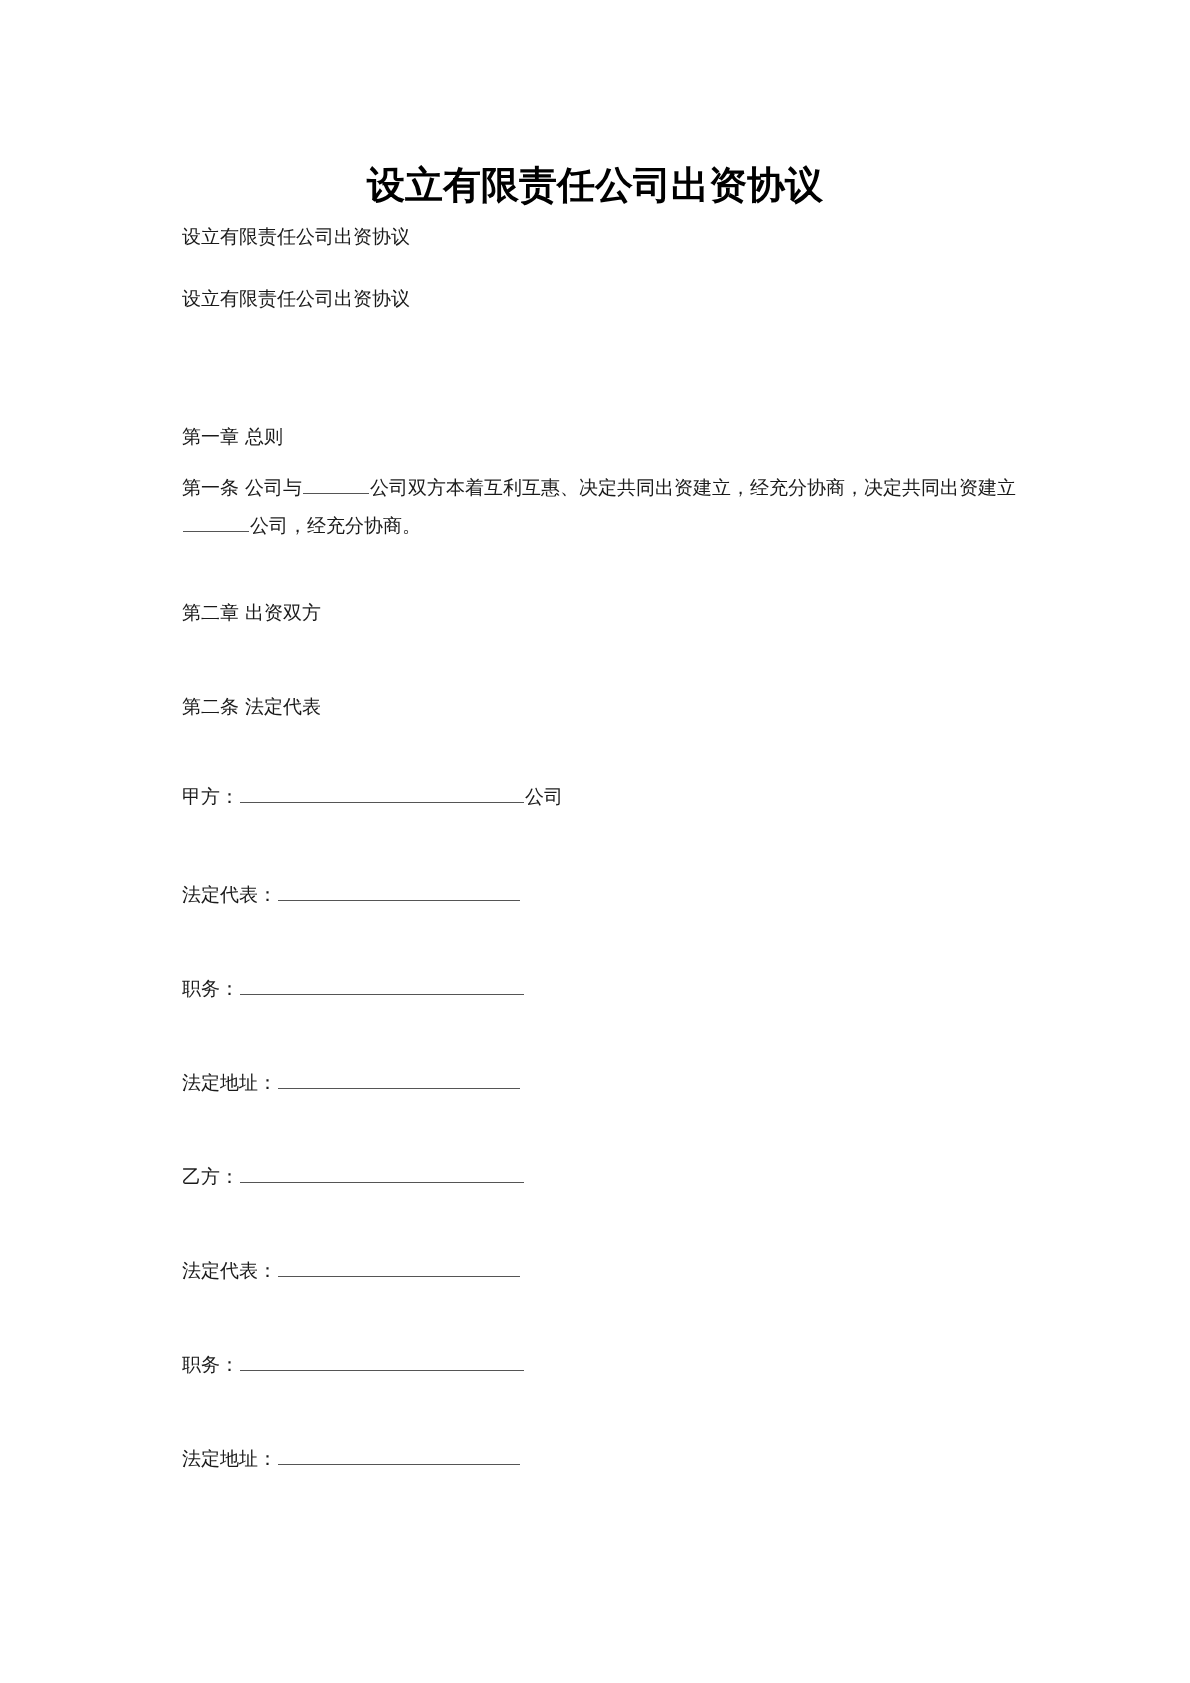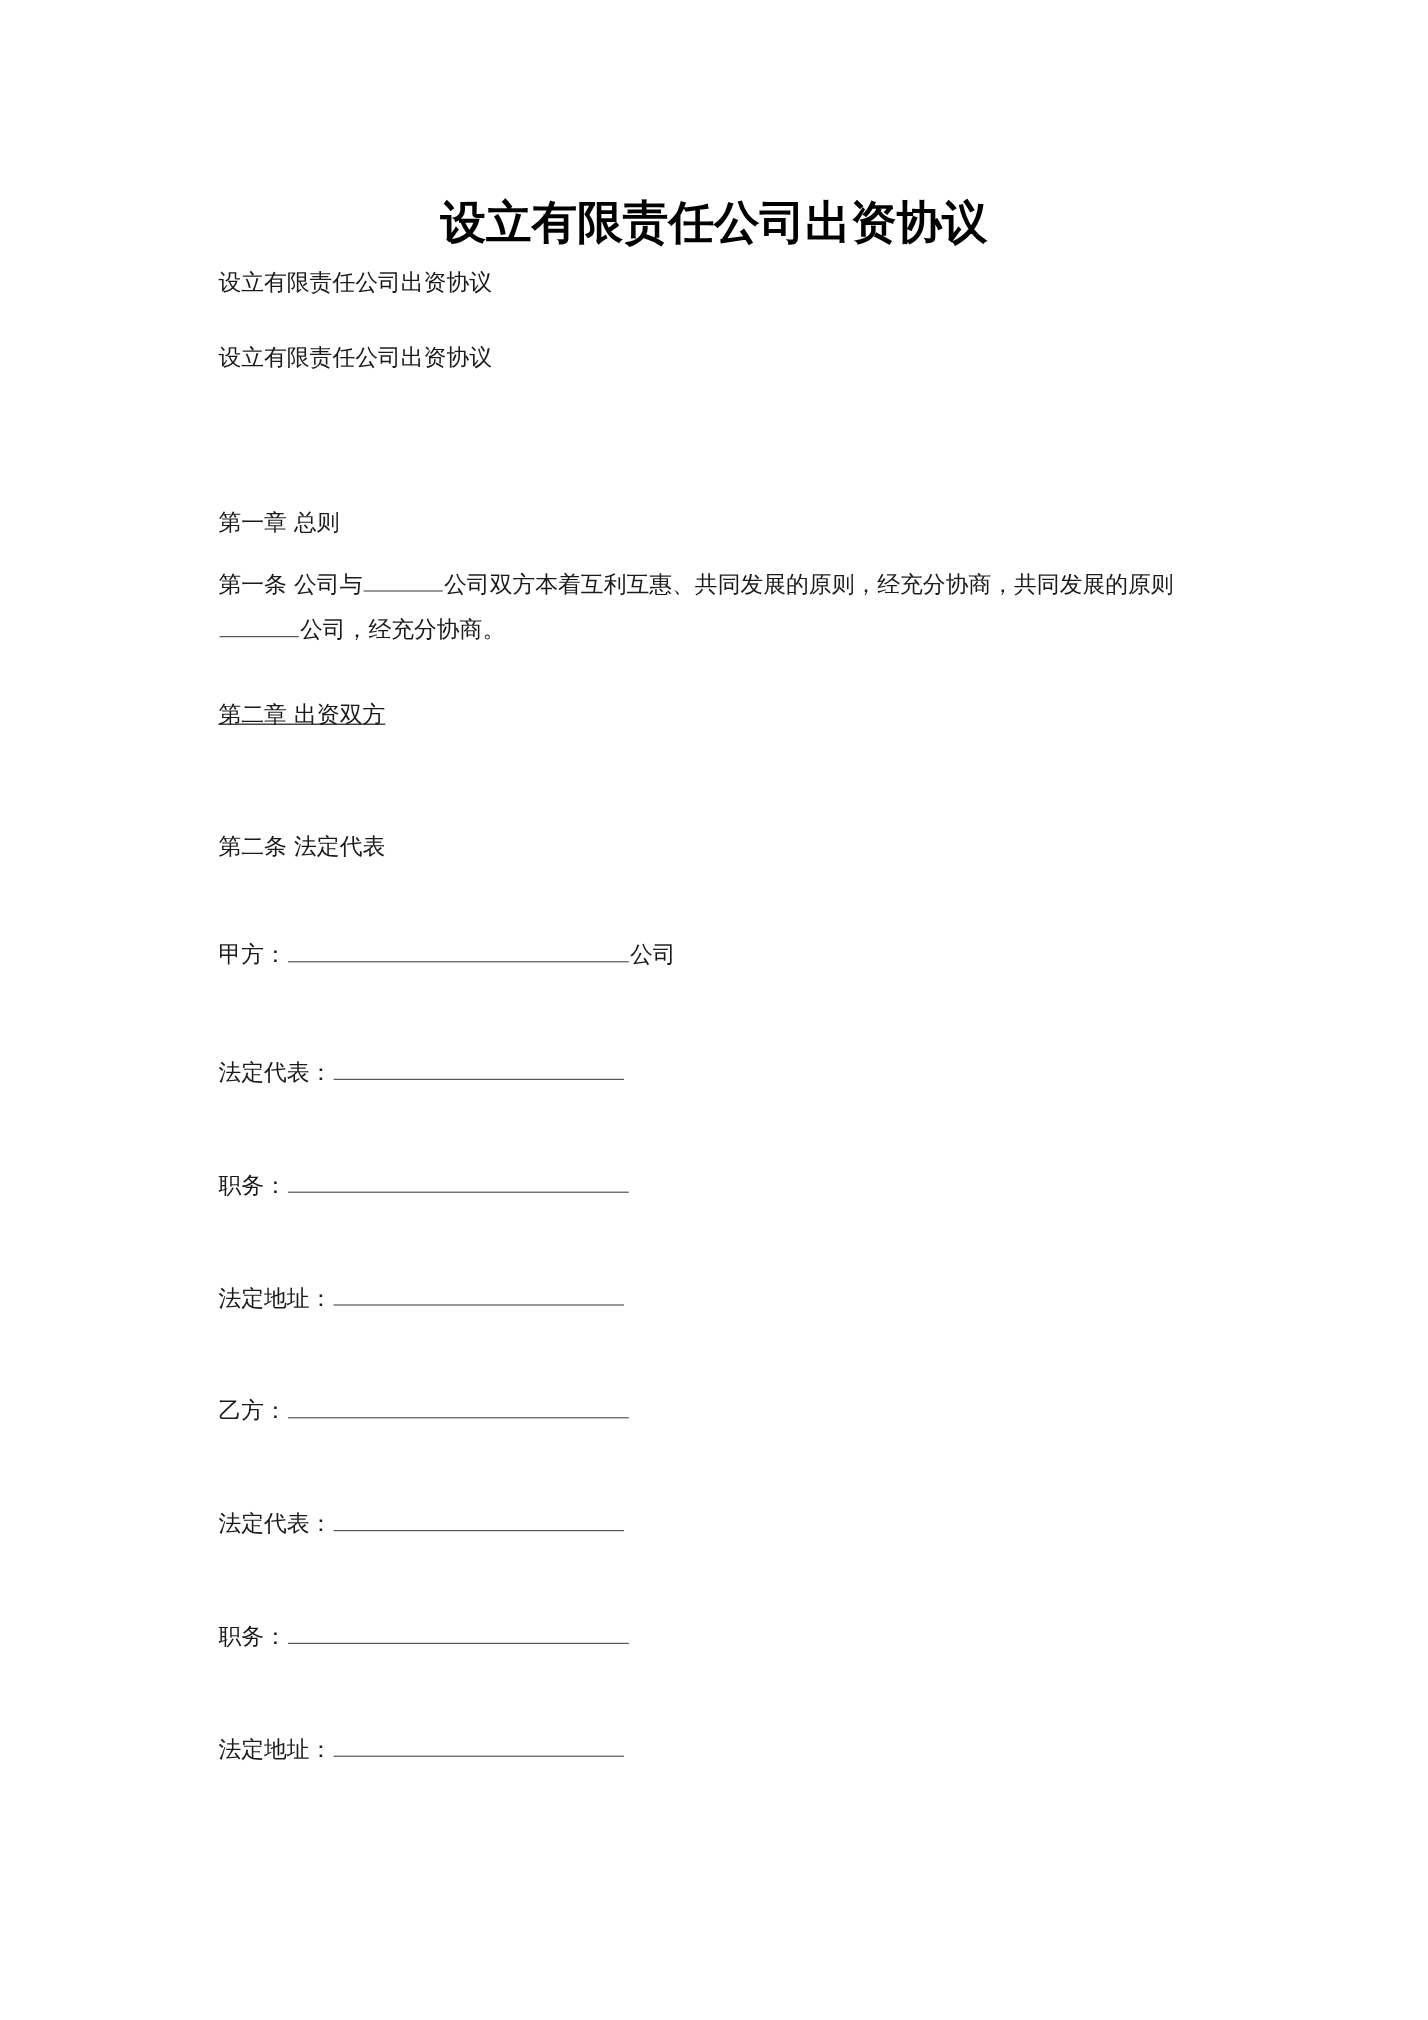--- a/index.html
+++ b/index.html
@@ -20,24 +20,24 @@
 
 <div>
   <div class="title">设立有限责任公司出资协议</div>
 
   <div class="line" style="top:222px;">设立有限责任公司出资协议</div>
   <div class="line" style="top:284px;">设立有限责任公司出资协议</div>
 
   <div class="line" style="top:378px;margin-top:44px;">第一章  总则</div>
 
   <div class="para" style="top:468px;">
-    <span>第一条  公司与</span><span class="blank b6"></span><span>公司双方本着互利互惠、共同发展的原则，经充分协商，共同发展的原则</span><span class="blank b6"></span><span>公司，经充分协商。</span>
+    <span>第一条  公司与</span><span class="blank b6"></span><span>公司双方本着互利互惠、决定共同出资建立，经充分协商，决定共同出资建立</span><span class="blank b6"></span><span>公司，经充分协商。</span>
   </div>
 
-  <div class="line" style="top:582px;text-decoration:underline;">第二章  出资双方</div>
+  <div class="line" style="top:598px;">第二章  出资双方</div>
 
   <div class="line" style="top:692px;">第二条  法定代表</div>
 
   <div class="line" style="top:782px;">
     <span>甲方：</span><span class="blank bA"></span><span>公司</span>
   </div>
 
   <div class="line" style="top:880px;">
     <span>法定代表：</span><span class="blank bB"></span>
   </div>

